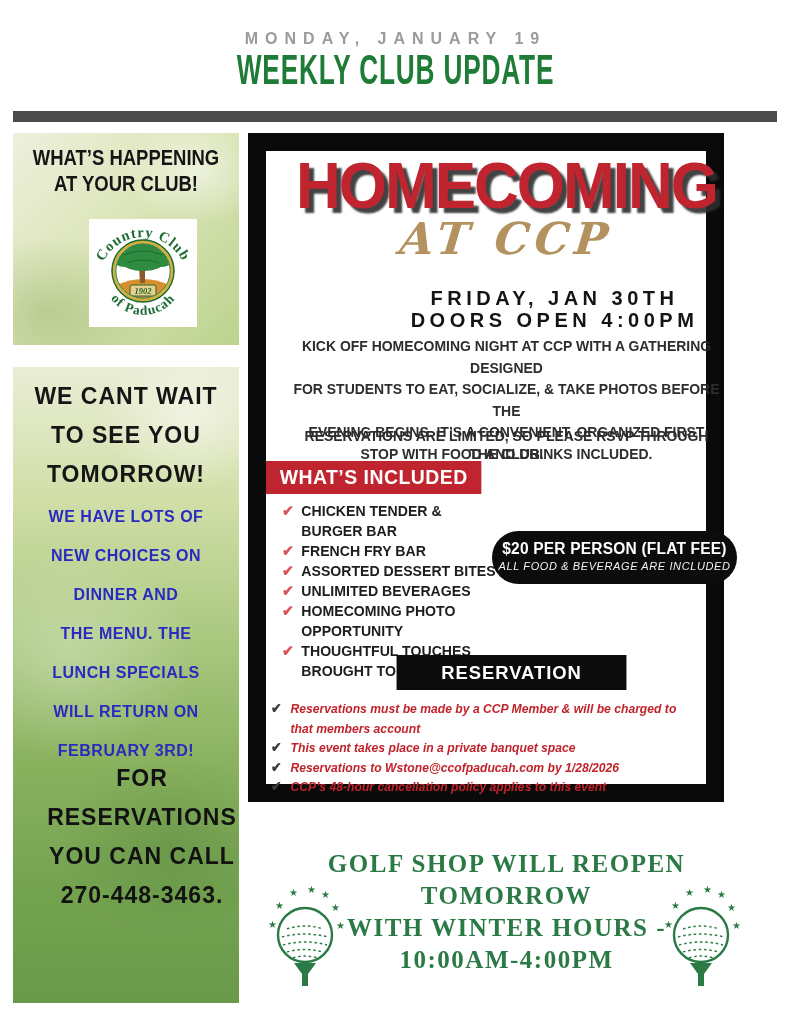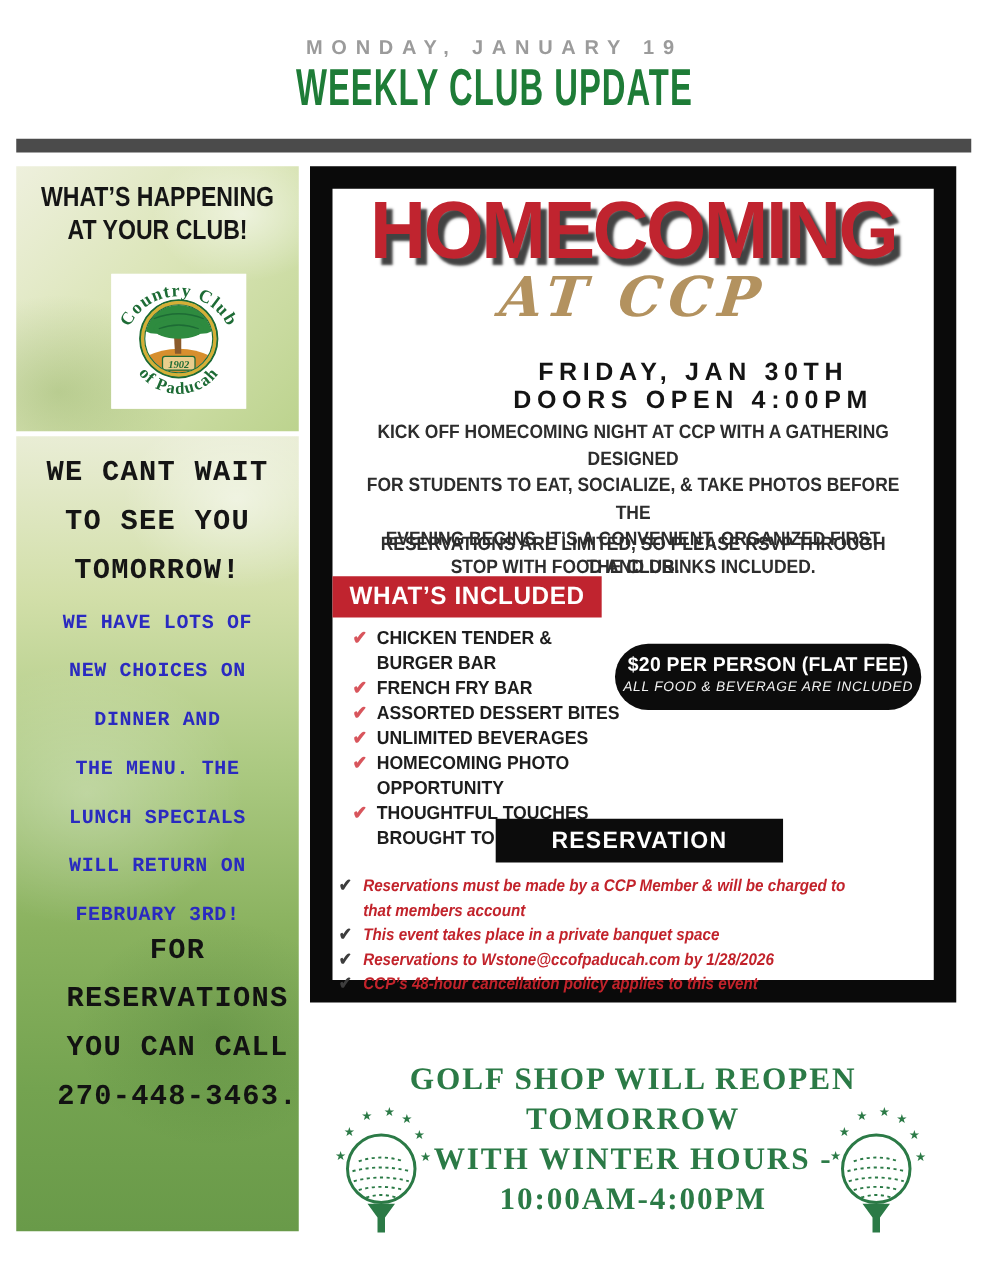--- a/index.html
+++ b/index.html
@@ -32,36 +32,36 @@
       radial-gradient(150px 110px at 15% 85%, rgba(110,150,60,0.30), transparent 70%),
       linear-gradient(135deg,#eef0dd 0%,#dbe5b8 45%,#bcd38e 100%);
   }
   .sb-heading{
     position:absolute;left:0;top:12px;width:226px;text-align:center;
     font-size:22px;line-height:26px;font-weight:bold;color:#151515;
     transform:scale(0.84,1.0);transform-origin:center top;
   }
   .sb-logo{position:absolute;left:76px;top:86px;width:108px;height:108px;background:#fff;}
   .sb-box2{
-    left:13px;top:349px;width:226px;height:636px;
+    left:13px;top:367px;width:226px;height:636px;
     background:
       radial-gradient(140px 110px at 78% 8%, rgba(255,255,255,0.5), transparent 65%),
       radial-gradient(180px 150px at 25% 45%, rgba(255,255,255,0.28), transparent 70%),
       radial-gradient(160px 130px at 70% 75%, rgba(40,90,30,0.18), transparent 70%),
       linear-gradient(180deg,#e9edd5 0%,#d2dfa9 20%,#abc981 42%,#8ab25f 62%,#74a350 82%,#699a49 100%);
-    font-family:Liberation Mono, monospace;
+    font-family:Liberation Sans, sans-serif;
   }
   .sb-msg{position:absolute;left:0;width:226px;text-align:center;font-weight:bold;}
   .sb-msg1{top:10px;font-size:23px;line-height:39px;color:#151515;letter-spacing:1px;}
   .sb-msg2{top:130px;font-size:16px;line-height:39px;color:var(--note-blue,#2a2ac0);letter-spacing:0.5px;}
   .sb-msg3{top:392px;font-size:23px;line-height:39px;color:#121212;letter-spacing:1px;padding-left:16px;}
 
   
   .flyer{
-    left:248px;top:133px;width:517px;height:669px;box-sizing:border-box;
+    left:248px;top:133px;width:476px;height:669px;box-sizing:border-box;
     border:18px solid #0a0a0a;background:#ffffff;
   }
   .fl-title{
     left:0;top:2px;width:481px;text-align:center;
     font-size:62px;line-height:62px;font-weight:bold;letter-spacing:-2px;
     color:var(--flyer-red,#c0242f);
     text-shadow:5px 5px 2px rgba(45,45,45,0.9);
     transform:scaleY(1.05);transform-origin:center top;
   }
   .fl-subtitle{
@@ -92,21 +92,21 @@
   }
   .fl-list{left:16px;top:350px;width:300px;list-style:none;margin:0;padding:0;
     transform:scaleX(0.94);transform-origin:left top;}
   .fl-list li{
     display:flex;align-items:flex-start;
     font-size:15px;line-height:20px;font-weight:bold;color:#1d1d1d;
   }
   .fl-list .chk{color:#d8555c;font-size:15px;margin-right:8px;flex:0 0 auto;}
   .fl-list .txt{max-width:215px;}
   .fl-pill{
-    left:226px;top:364px;width:245px;height:53px;border-radius:27px;
+    left:226px;top:380px;width:245px;height:53px;border-radius:27px;
     background:#0c0c0c;color:#ffffff;text-align:center;
   }
   .fl-pill-l1{margin-top:9px;font-size:16px;font-weight:bold;letter-spacing:0.2px;
     transform:scaleX(0.97);transform-origin:center top;}
   .fl-pill-l2{margin-top:2px;font-size:11px;font-style:italic;letter-spacing:0.6px;color:#f2f2f2;}
   .fl-banner-blk{
     left:127px;top:504px;width:237px;height:35px;background:#0c0c0c;
     color:#ffffff;font-size:19px;font-weight:bold;line-height:35px;text-align:center;
     letter-spacing:1px;transform:scaleX(0.97);transform-origin:center top;
   }

